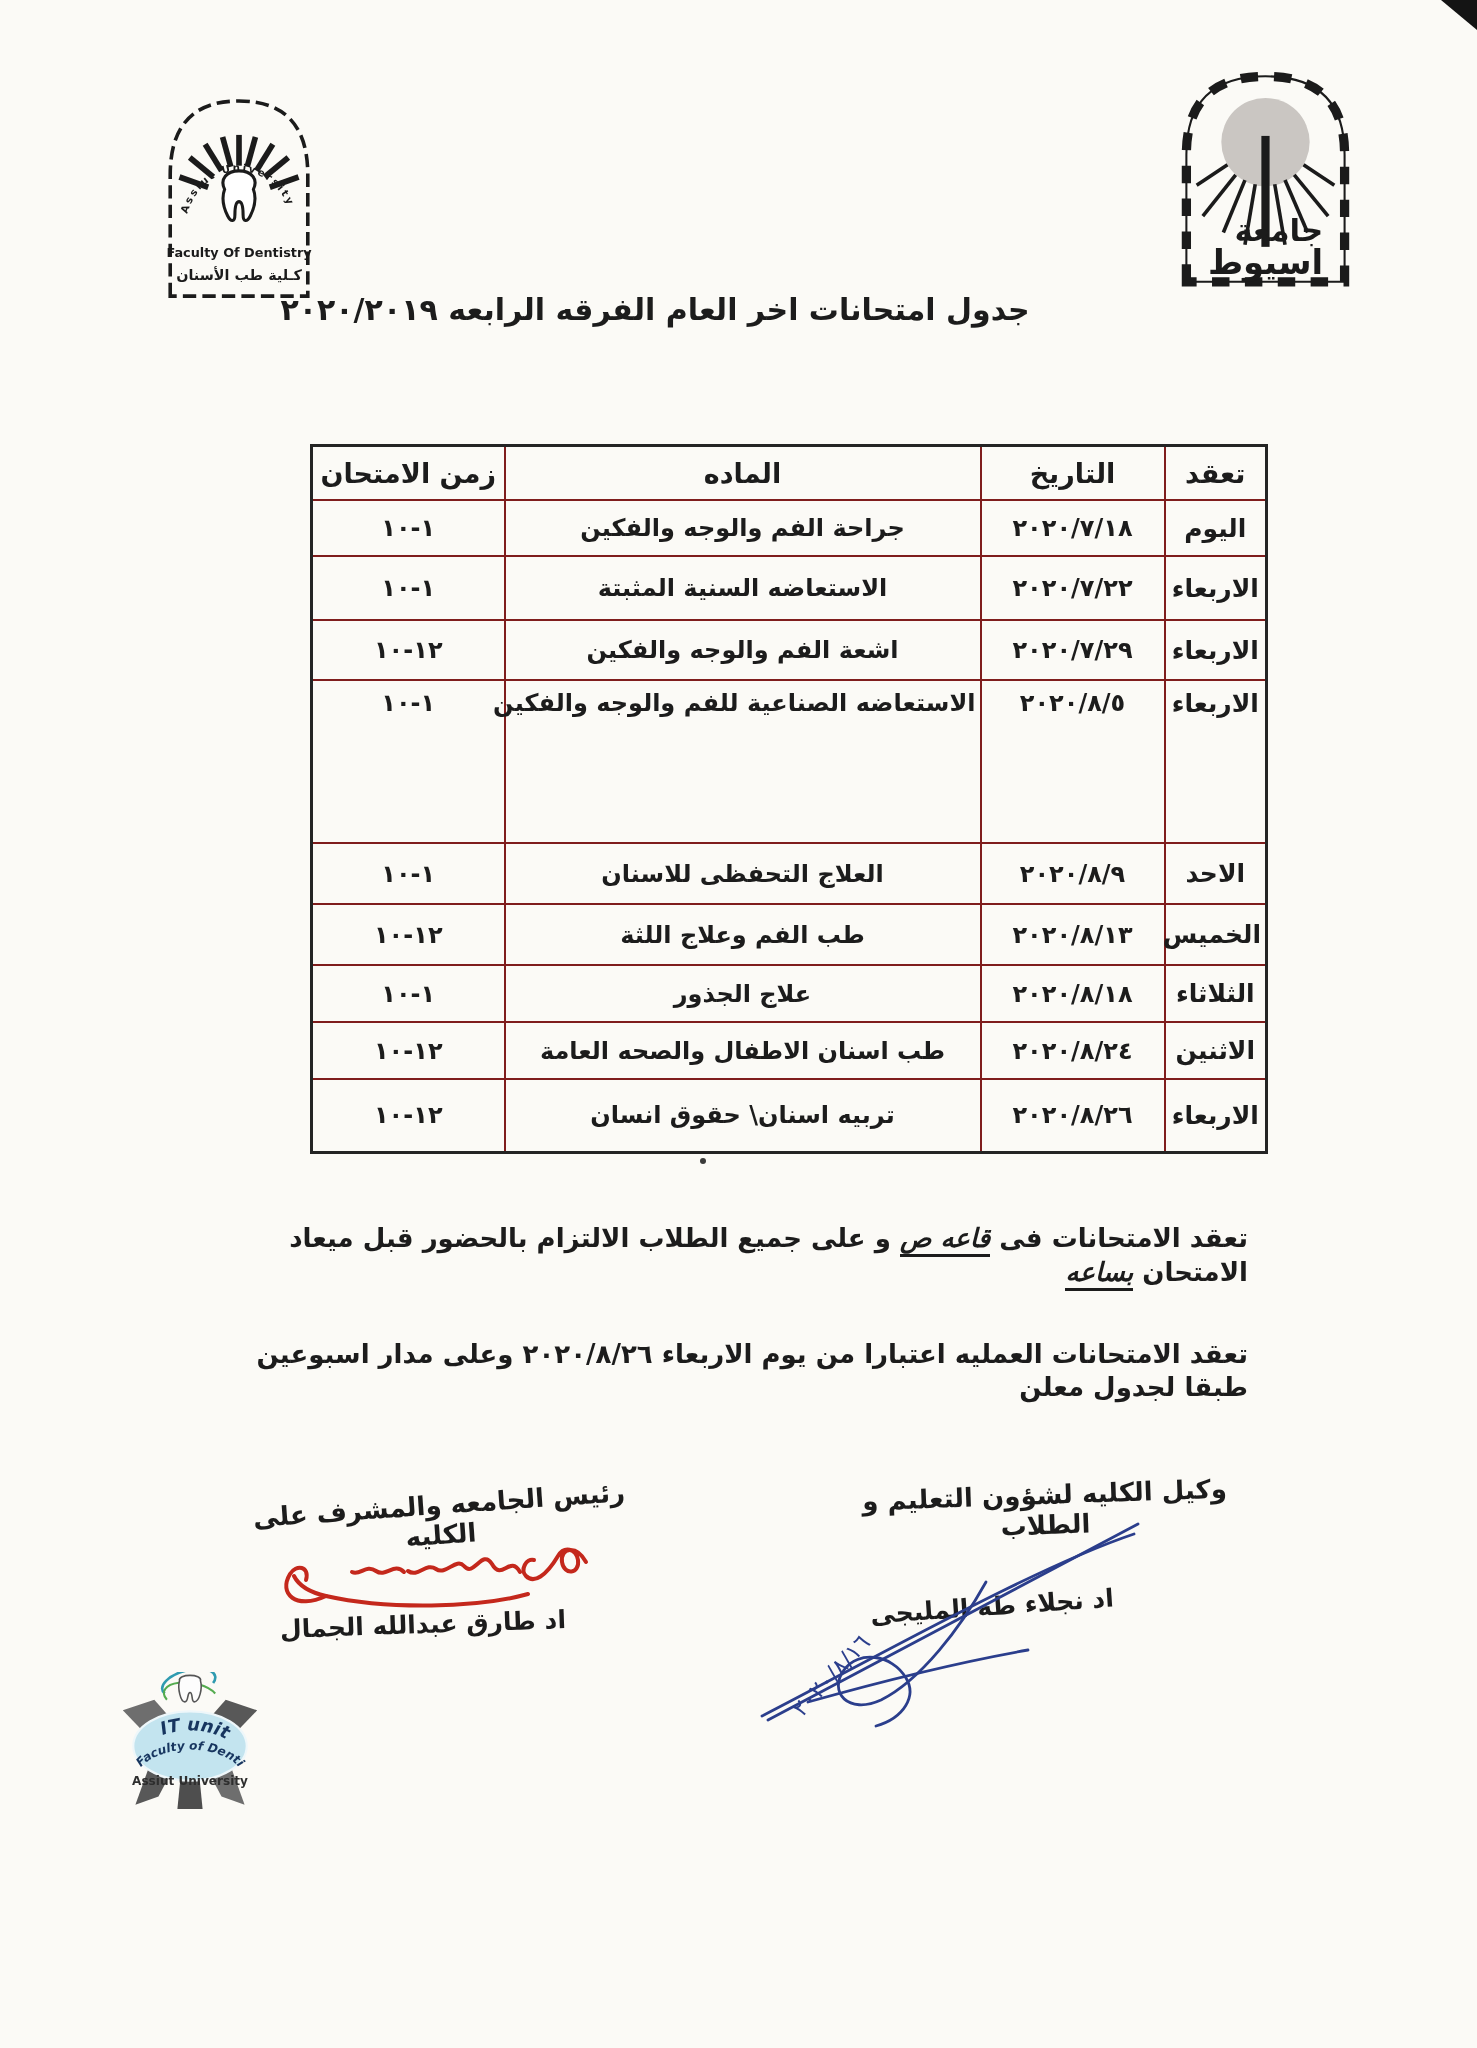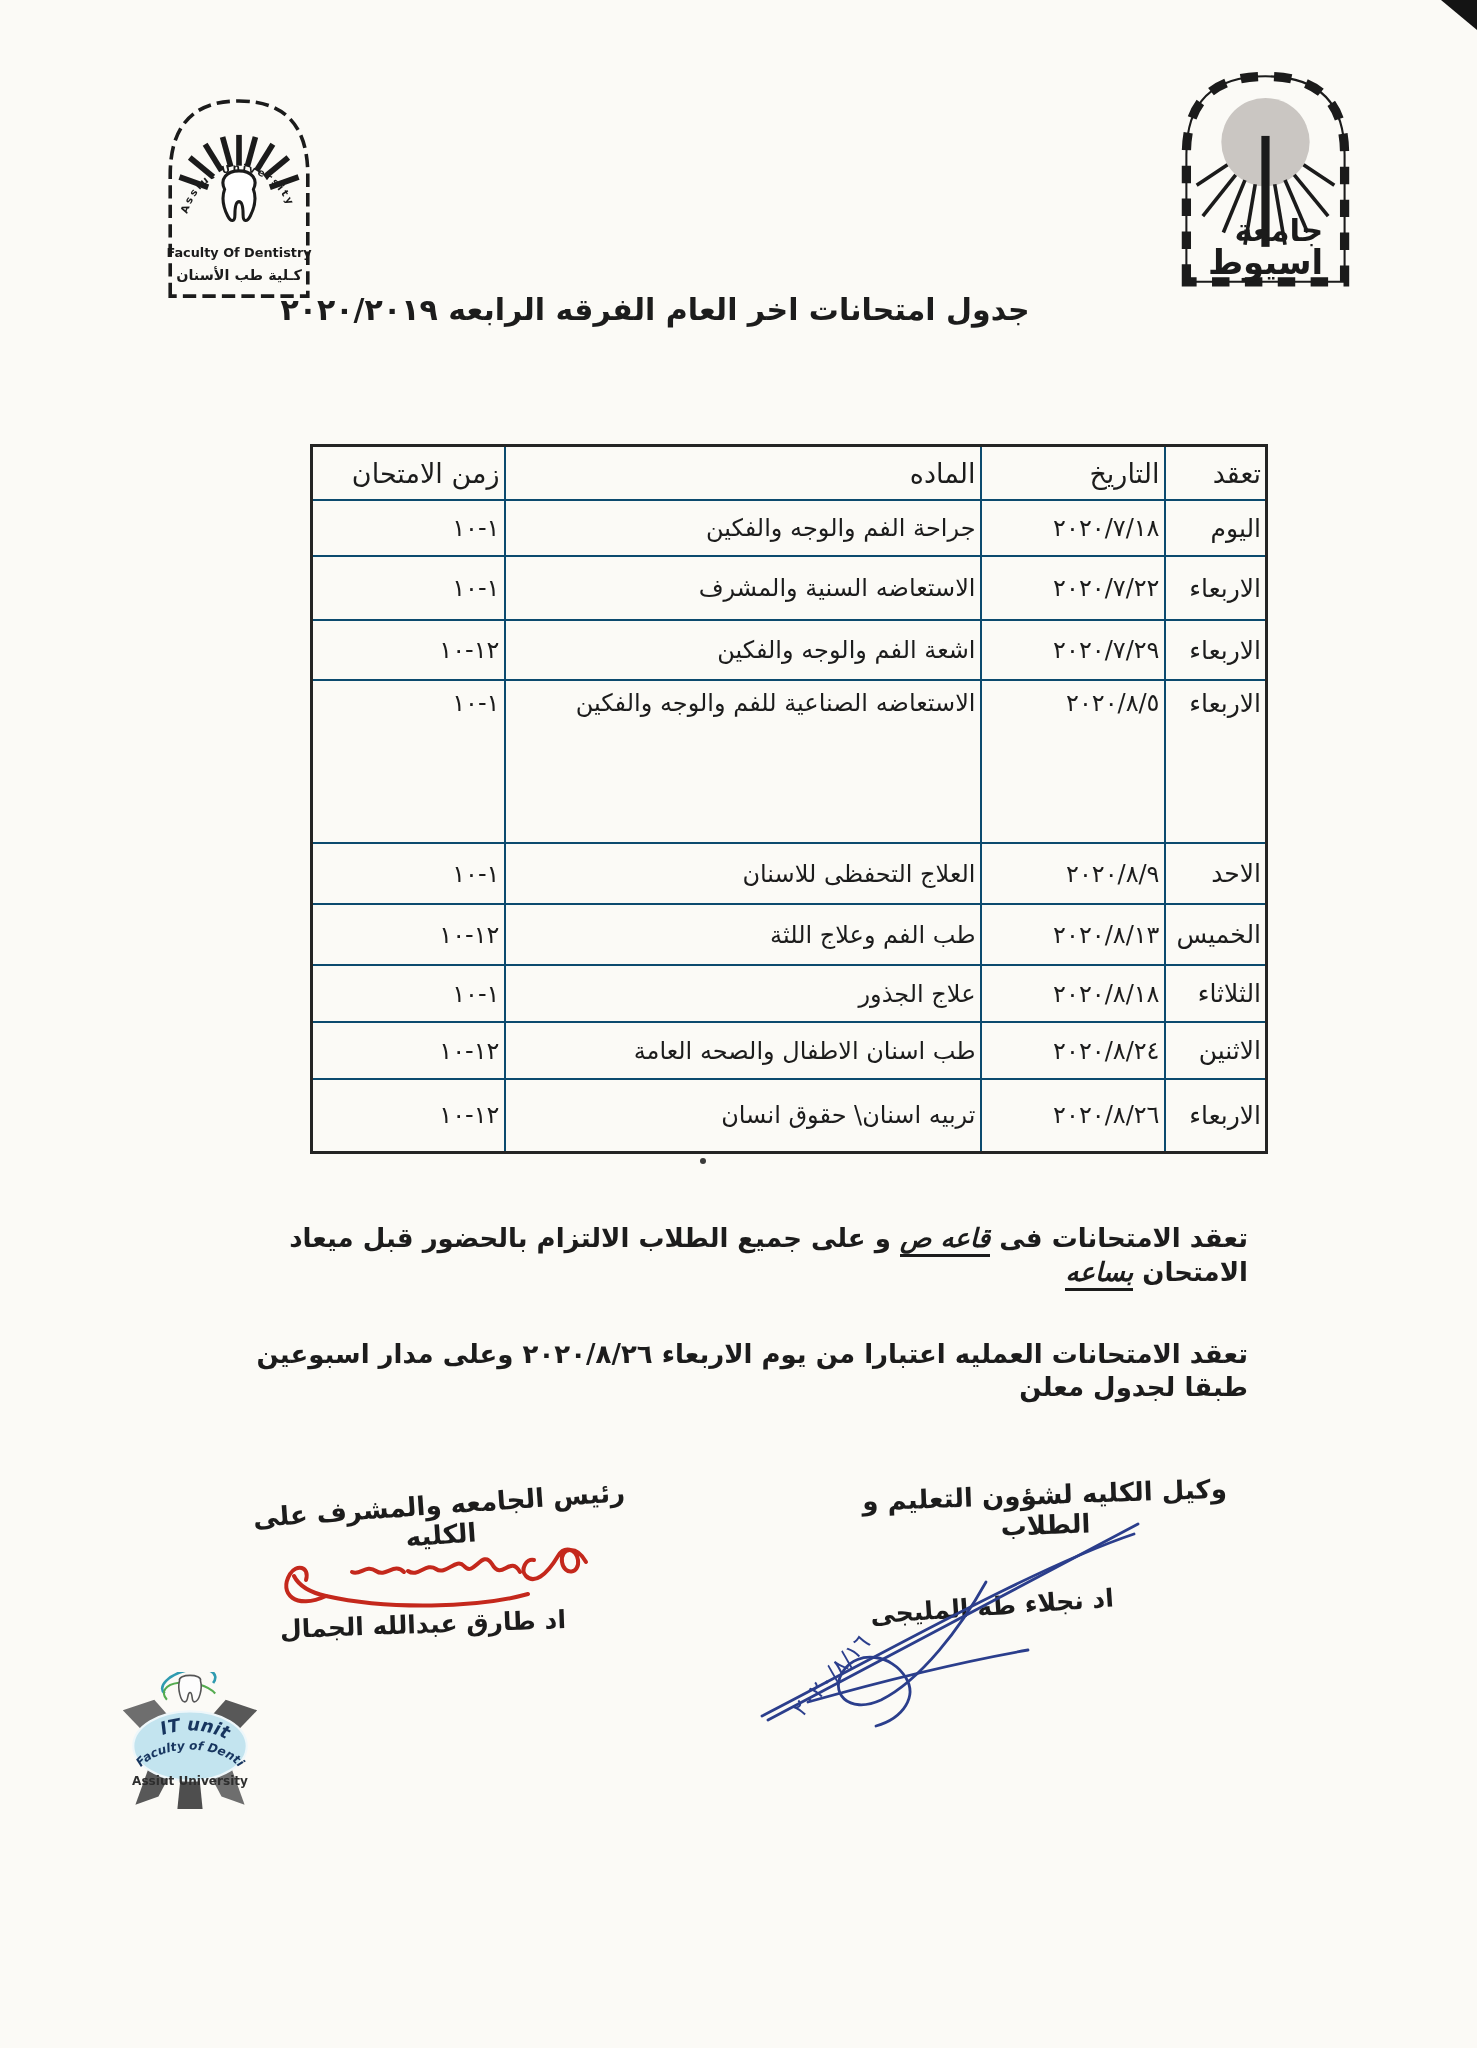--- a/index.html
+++ b/index.html
@@ -13,22 +13,22 @@
   .corner-wedge{position:absolute;top:0;right:0;width:0;height:0;
     border-top:30px solid #141414;border-left:36px solid transparent;}
   .speck{position:absolute;width:6px;height:6px;background:#3a3a3a;border-radius:50%;}
   
   .doc-title{left:240px;top:292px;width:830px;text-align:center;
     font-size:30px;font-weight:bold;direction:rtl;}
   
   table.exam{position:absolute;left:310px;top:444px;width:955px;
     border-collapse:collapse;direction:rtl;table-layout:fixed;}
   table.exam th,table.exam td{
-    border:2px solid #0c4a6e;text-align:right;vertical-align:middle;
-    font-weight:normal;padding:0 4px;overflow:visible;}
+    border:2px solid #7f1d1d;text-align:center;vertical-align:middle;
+    font-weight:bold;padding:0 4px;overflow:visible;}
   table.exam{border:3px solid #242424;}
   th.h-cell{font-size:27px;height:52px;}
   td.day-cell{font-size:25px;white-space:nowrap;}
   td.date-cell{font-size:24px;letter-spacing:2px;white-space:nowrap;}
   td.subject-cell{font-size:24px;white-space:nowrap;}
   td.time-cell{font-size:24px;letter-spacing:2px;}
   tr.rh1{height:56px}tr.rh2{height:64px}tr.rh3{height:60px}
   tr.rh4{height:163px}tr.rh5{height:61px}tr.rh6{height:61px}
   tr.rh7{height:57px}tr.rh8{height:57px}tr.rh9{height:73px}
   tr.tall td{vertical-align:top;padding-top:8px;}
@@ -115,21 +115,21 @@
   </tr>
   <tr class="rh1">
     <td class="day-cell">اليوم</td>
     <td class="date-cell">٢٠٢٠/٧/١٨</td>
     <td class="subject-cell">جراحة الفم والوجه والفكين</td>
     <td class="time-cell">١-١٠</td>
   </tr>
   <tr class="rh2">
     <td class="day-cell">الاربعاء</td>
     <td class="date-cell">٢٠٢٠/٧/٢٢</td>
-    <td class="subject-cell">الاستعاضه السنية والمشرف</td>
+    <td class="subject-cell">الاستعاضه السنية المثبتة</td>
     <td class="time-cell">١-١٠</td>
   </tr>
   <tr class="rh3">
     <td class="day-cell">الاربعاء</td>
     <td class="date-cell">٢٠٢٠/٧/٢٩</td>
     <td class="subject-cell">اشعة الفم والوجه والفكين</td>
     <td class="time-cell">١٢-١٠</td>
   </tr>
   <tr class="rh4 tall">
     <td class="day-cell">الاربعاء</td>

